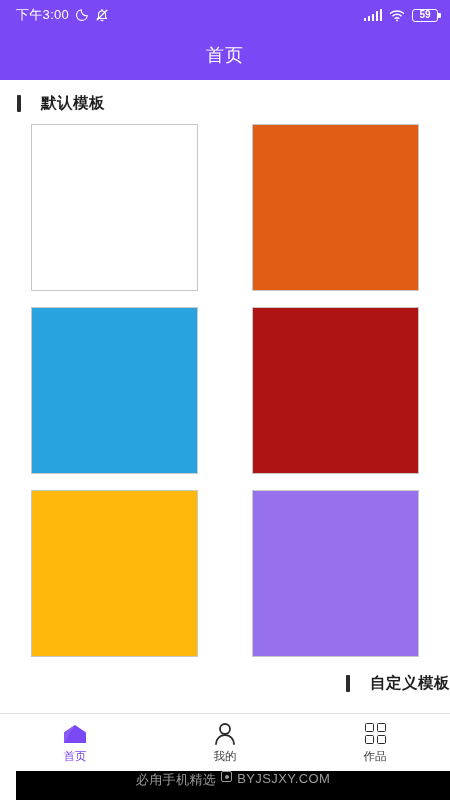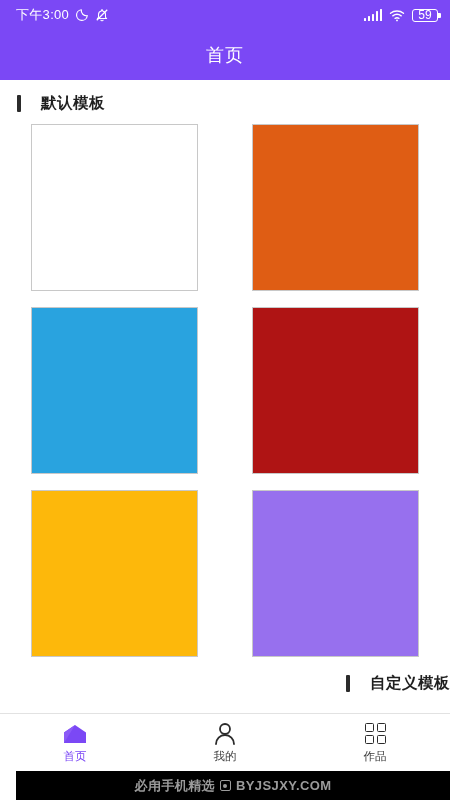--- a/index.html
+++ b/index.html
@@ -28,21 +28,21 @@
   .signal i:nth-child(2){ height:5px; }
   .signal i:nth-child(3){ height:7.5px; }
   .signal i:nth-child(4){ height:10px; }
   .signal i:nth-child(5){ height:12px; }
 
   
   .battery {
     width:26px; height:13px; border:1.3px solid #fff; border-radius:3px;
     display:flex; align-items:center; justify-content:center; position:relative;
   }
-  .battery span { font-size:12px; line-height:1; color:#fff; font-weight:normal; }
+  .battery span { font-size:10px; line-height:1; color:#fff; font-weight:bold; }
   .battery::after {
     content:""; position:absolute; right:-3.5px; top:3.5px;
     width:2.2px; height:5px; background:#fff; border-radius:0 1px 1px 0;
   }
 
   
   .titlebar {
     height:50px; background:#7B48F5;
     display:flex; align-items:center; justify-content:center;
   }
@@ -87,22 +87,22 @@
   .tab-icon { height:24px; display:flex; align-items:center; justify-content:center; }
 
   
   .gicon { display:grid; grid-template-columns:9px 9px; grid-template-rows:9px 9px; gap:3px; }
   .gicon b { display:block; border:1.8px solid #2b2b2b; border-radius:1.5px; }
 
   
   .watermark {
     position:absolute; left:16px; right:0; bottom:0; height:29px;
     background:#000000; color:#9b9b9b;
-    display:flex; align-items:center; justify-content:center; gap:5px;
-    font-size:13px; letter-spacing:.4px;font-weight:bold;
+    display:flex; justify-content:center; gap:5px;
+    font-size:13px; letter-spacing:.4px;
   }
   .wm-dot {
     width:11px; height:11px; border:1.5px solid #9b9b9b; border-radius:2px;
     display:inline-flex; align-items:center; justify-content:center;
   }
   .wm-dot::after { content:""; width:4px; height:4px; border-radius:50%; background:#9b9b9b; }
 </style>
 </head>
 <body>
 

